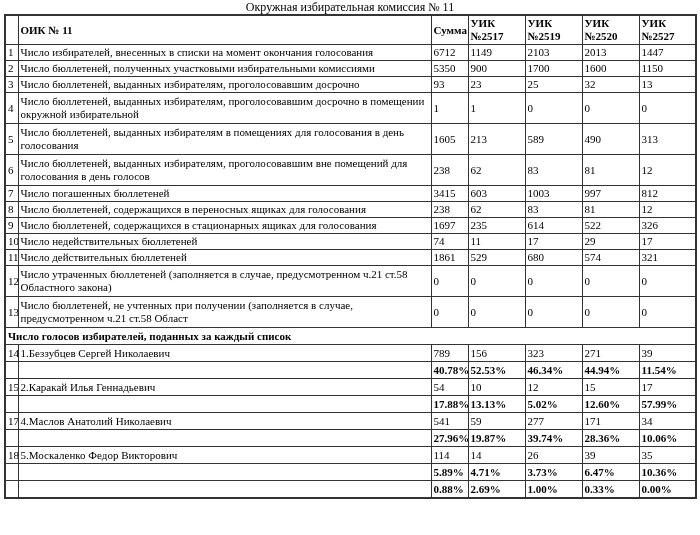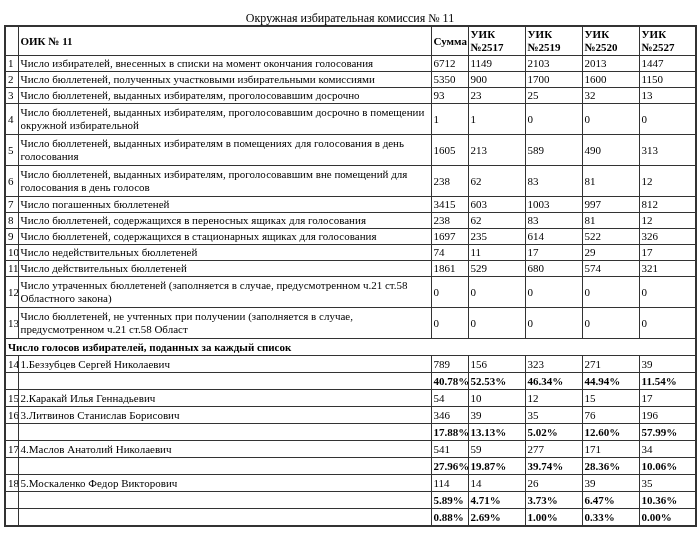--- a/index.html
+++ b/index.html
@@ -7,21 +7,21 @@
     width: 700px; height: 535px;
     background: #ffffff;
     font-family: "Liberation Serif", "DejaVu Serif", serif;
     color: #000000;
   }
   .page { width: 700px; height: 535px; overflow: hidden; }
   .title {
     text-align: center;
     font-size: 12px;
     line-height: 12px;
-    padding-top: 12px;
+    padding-top: 1px;
     white-space: nowrap;
   }
   table.results {
     border-collapse: collapse;
     table-layout: fixed;
     margin-left: 4px;
     margin-top: 1px;
     width: 691px;
     border: 2px solid #333333;
   }
@@ -215,29 +215,20 @@
         <tr class="cand">
           <td class="num-cell">15</td>
           <td>2.Каракай Илья Геннадьевич</td>
           <td>54</td>
           <td>10</td>
           <td>12</td>
           <td>15</td>
           <td>17</td>
         </tr>
         <tr class="cand">
-          <td class="num-cell">16</td>
-          <td>3.Литвинов Станислав Борисович</td>
-          <td>346</td>
-          <td>39</td>
-          <td>35</td>
-          <td>76</td>
-          <td>196</td>
-        </tr>
-        <tr class="cand">
           <td class="num-cell"></td>
           <td></td>
           <td class="pct">17.88%</td>
           <td class="pct">13.13%</td>
           <td class="pct">5.02%</td>
           <td class="pct">12.60%</td>
           <td class="pct">57.99%</td>
         </tr>
         <tr class="cand">
           <td class="num-cell">17</td>

